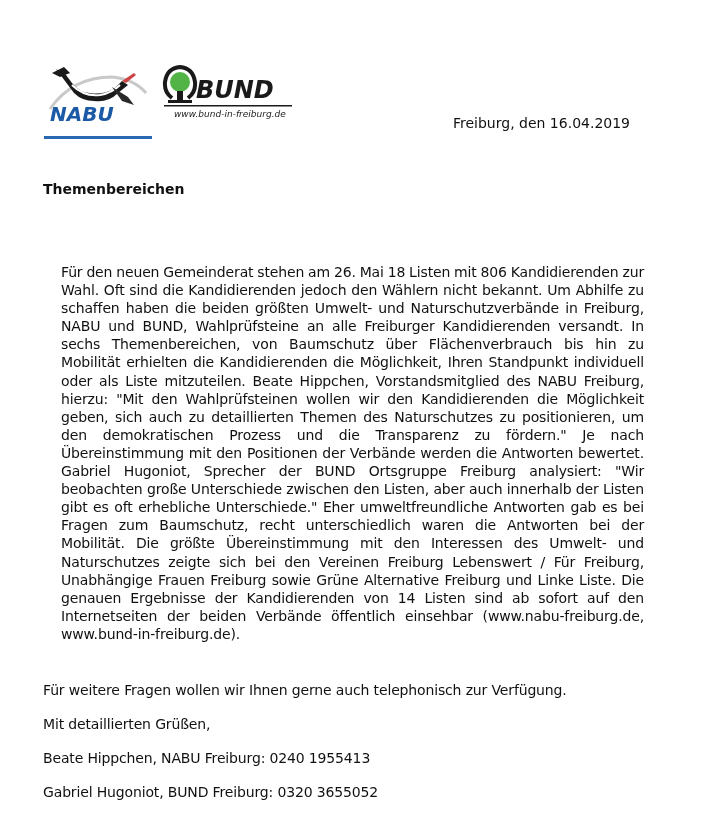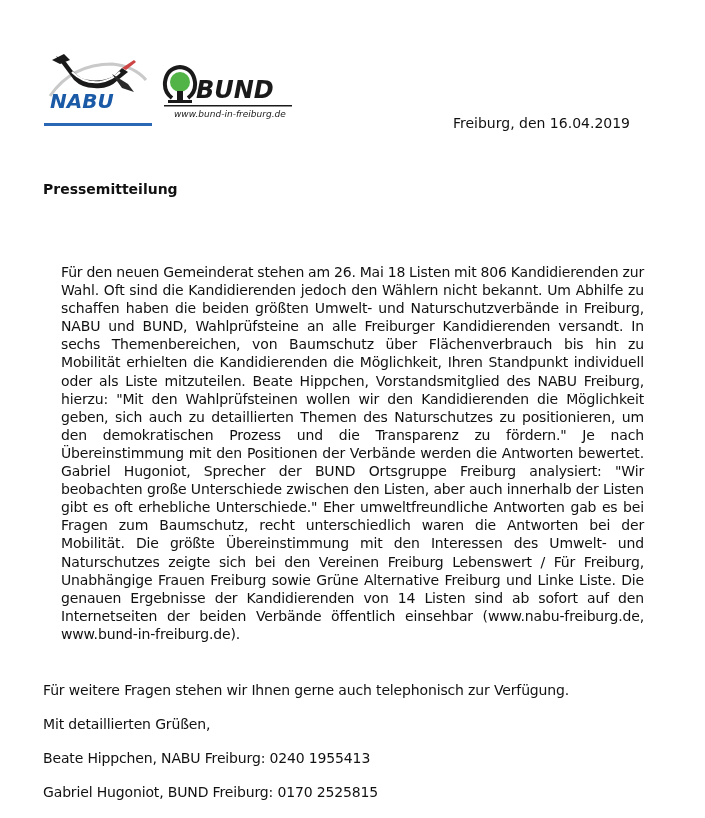--- a/index.html
+++ b/index.html
@@ -11,21 +11,21 @@
       width: 705px;
       height: 818px;
       position: relative;
       overflow: hidden;
       font-family: "DejaVu Sans", sans-serif;
       color: #111111;
     }
     .logo-nabu {
       position: absolute;
       left: 42px;
-      top: 50px;
+      top: 63px;
       width: 112px;
       height: 78px;
     }
     .logo-bund {
       position: absolute;
       left: 162px;
       top: 64px;
       width: 132px;
       height: 58px;
     }
@@ -102,22 +102,22 @@
     <text x="34" y="34" font-family="'DejaVu Sans', sans-serif" font-size="24" font-weight="bold" font-style="italic" fill="#1a1a1a">BUND</text>
 
     <rect x="2" y="41" width="128" height="1.5" fill="#1a1a1a"></rect>
 
     <text x="12" y="53" font-family="'DejaVu Sans', sans-serif" font-size="9" font-style="italic" fill="#1a1a1a">www.bund-in-freiburg.de</text>
   </svg>
 </div>
 
 <div class="date-line">Freiburg, den 16.04.2019</div>
 
-<div class="heading">Pressemitteilung</div>
+<div class="heading">Themenbereichen</div>
 
 <div class="body-text">
   <p>Für den neuen Gemeinderat stehen am 26. Mai 18 Listen mit 806 Kandidierenden zur Wahl. Oft sind die Kandidierenden jedoch den Wählern nicht bekannt. Um Abhilfe zu schaffen haben die beiden größten Umwelt- und Naturschutzverbände in Freiburg, NABU und BUND, Wahlprüfsteine an alle Freiburger Kandidierenden versandt. In sechs Themenbereichen, von Baumschutz über Flächenverbrauch bis hin zu Mobilität erhielten die Kandidierenden die Möglichkeit, Ihren Standpunkt individuell oder als Liste mitzuteilen. Beate Hippchen, Vorstandsmitglied des NABU Freiburg, hierzu: "Mit den Wahlprüfsteinen wollen wir den Kandidierenden die Möglichkeit geben, sich auch zu detaillierten Themen des Naturschutzes zu positionieren, um  den demokratischen Prozess und die Transparenz zu fördern." Je nach Übereinstimmung mit den Positionen der Verbände  werden die Antworten bewertet. Gabriel Hugoniot, Sprecher der BUND Ortsgruppe Freiburg analysiert: "Wir beobachten große Unterschiede zwischen den Listen, aber auch innerhalb der Listen gibt es oft erhebliche Unterschiede." Eher umweltfreundliche Antworten gab es bei Fragen zum Baumschutz, recht unterschiedlich waren die Antworten bei der Mobilität. Die größte Übereinstimmung mit den Interessen des Umwelt- und Naturschutzes zeigte sich bei den Vereinen Freiburg Lebenswert / Für Freiburg, Unabhängige Frauen Freiburg sowie Grüne Alternative Freiburg und Linke Liste. Die genauen Ergebnisse der Kandidierenden von 14 Listen sind ab sofort auf den Internetseiten der beiden Verbände öffentlich einsehbar (www.nabu-freiburg.de, www.bund-in-freiburg.de).</p>
 </div>
 
-<div class="closing closing-1">Für weitere Fragen stehen wir Ihnen gerne auch telephonisch zur Verfügung.</div>
+<div class="closing closing-1">Für weitere Fragen wollen wir Ihnen gerne auch telephonisch zur Verfügung.</div>
 <div class="closing closing-2">Mit detaillierten Grüßen,</div>
 <div class="closing closing-3">Beate Hippchen, NABU Freiburg: 0240 1955413</div>
-<div class="closing closing-4">Gabriel Hugoniot, BUND Freiburg: 0170 2525815</div>
+<div class="closing closing-4">Gabriel Hugoniot, BUND Freiburg: 0320 3655052</div>
 
 </body></html>

